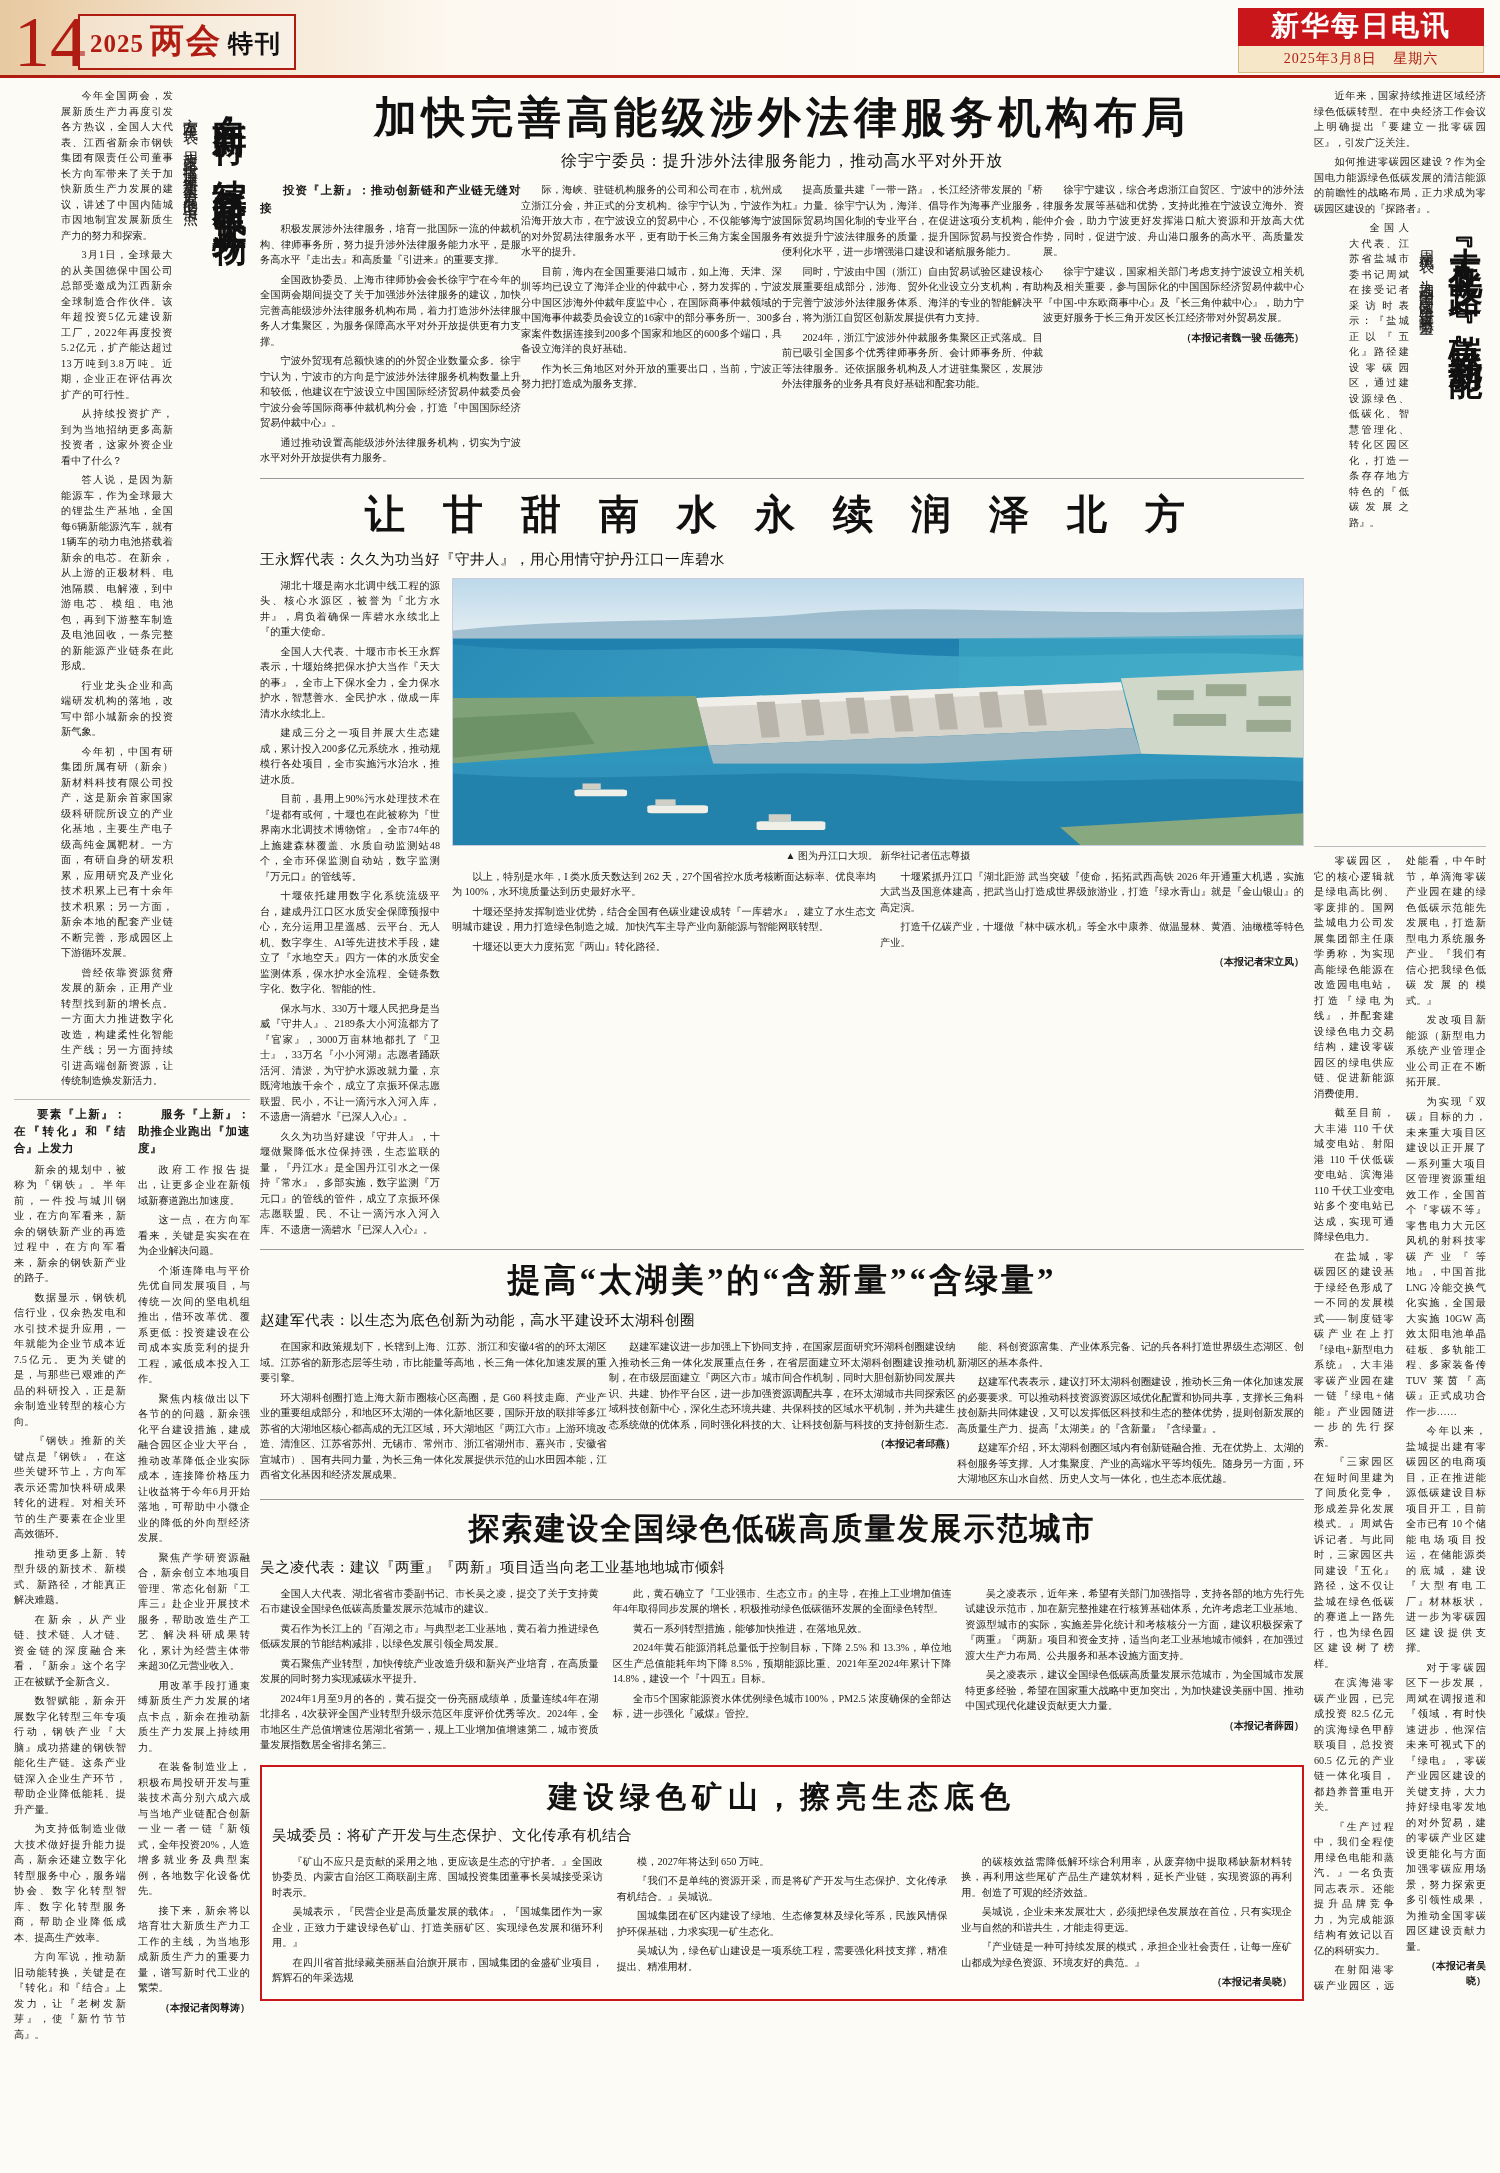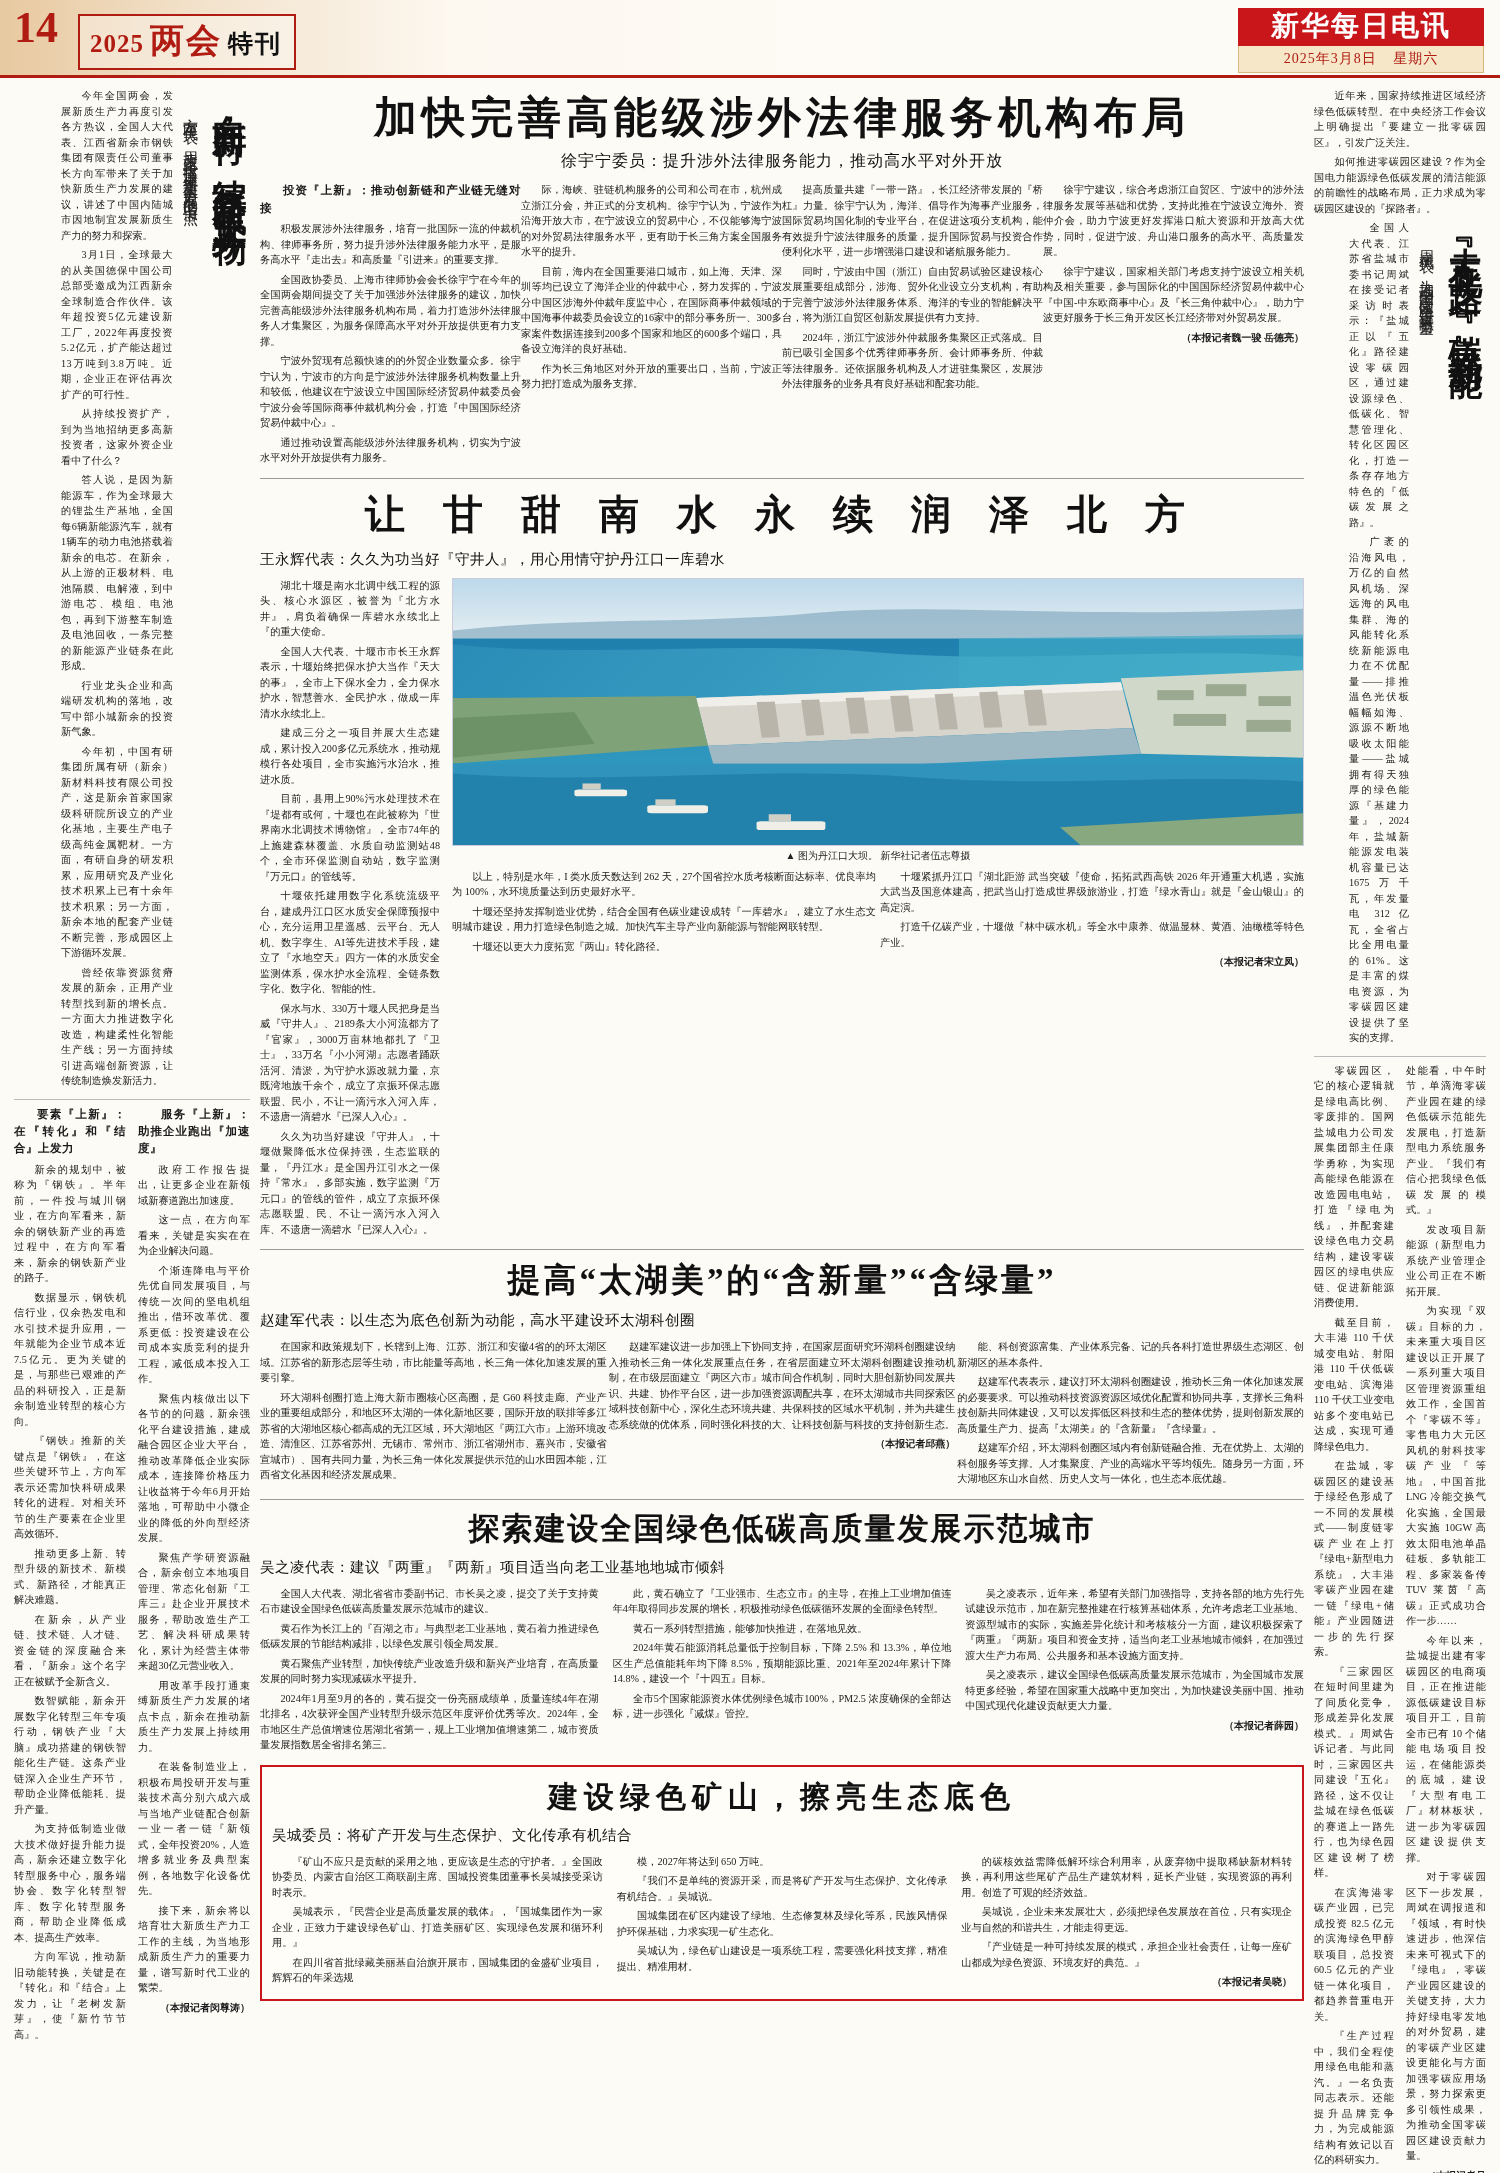--- a/index.html
+++ b/index.html
@@ -15,21 +15,21 @@
   }
   
   .masthead {
     position: relative;
     height: 78px;
     background: linear-gradient(90deg, #e8c9a0 0%, #f3e3cd 14%, #fdf8f0 30%, #fdfbf6 62%, #fdfbf6 100%);
     border-bottom: 3px solid #b01b12;
   }
   .page-num {
     position: absolute; left: 14px; top: 6px;
-    font-size: 44px; font-weight: bold; color: #b01b12;
+    font-size: 72px; font-weight: normal; color: #b01b12;
     font-family: "Liberation Serif", serif;
     line-height: 1;
   }
   .masthead-badge {
     position: absolute; left: 78px; top: 14px;
     display: flex; align-items: baseline; gap: 6px;
     border: 2px solid #b01b12; padding: 2px 12px 4px 10px;
     background: rgba(255,255,255,.35);
   }
   .badge-year { font-size: 25px; color: #b01b12; font-weight: bold; letter-spacing: 1px; }
@@ -396,21 +396,20 @@
     <div class="col-right">
       <div class="txtcol">
         <p>近年来，国家持续推进区域经济绿色低碳转型。在中央经济工作会议上明确提出『要建立一批零碳园区』，引发广泛关注。</p>
         <p>如何推进零碳园区建设？作为全国电力能源绿色低碳发展的清洁能源的前瞻性的战略布局，正力求成为零碳园区建设的『探路者』。</p>
       </div>
       <div class="vblock" style="margin-top:4px;">
         <div class="vtitle vsub-r">走『五化』之路，『碳』寻新动能</div>
         <div class="vsub vsub-r">周斌代表：为推动全国零碳园区建设贡献力量</div>
         <div class="txtcol" style="width:60px;">
           <p>全国人大代表、江苏省盐城市委书记周斌在接受记者采访时表示：『盐城正以『五化』路径建设零碳园区，通过建设源绿色、低碳化、智慧管理化、转化区园区化，打造一条存存地方特色的『低碳发展之路』。</p>
-          <p>广袤的沿海风电，万亿的自然风机场、深远海的风电集群、海的风能转化系统新能源电力在不优配量——排推温色光伏板幅幅如海、源源不断地吸收太阳能量——盐城拥有得天独厚的绿色能源『基建力量』，2024年，盐城新能源发电装机容量已达1675万千瓦，年发量电 312 亿瓦，全省占比全用电量的 61%。这是丰富的煤电资源，为零碳园区建设提供了坚实的支撑。</p>
         </div>
       </div>
       <div class="rule-thin"></div>
       <div class="txtcol two-col">
         <p>零碳园区，它的核心逻辑就是绿电高比例、零废排的。国网盐城电力公司发展集团部主任康学勇称，为实现高能绿色能源在改造园电电站，打造『绿电为线』，并配套建设绿色电力交易结构，建设零碳园区的绿电供应链、促进新能源消费使用。</p>
         <p>截至目前，大丰港 110 千伏城变电站、射阳港 110 千伏低碳变电站、滨海港 110 千伏工业变电站多个变电站已达成，实现可通降绿色电力。</p>
         <p>在盐城，零碳园区的建设基于绿经色形成了一不同的发展模式——制度链零碳产业在上打『绿电+新型电力系统』，大丰港零碳产业园在建一链『绿电+储能』产业园随进一步的先行探索。</p>
         <p>『三家园区在短时间里建为了间质化竞争，形成差异化发展模式。』周斌告诉记者。与此同时，三家园区共同建设『五化』路径，这不仅让盐城在绿色低碳的赛道上一路先行，也为绿色园区建设树了榜样。</p>
         <p>在滨海港零碳产业园，已完成投资 82.5 亿元的滨海绿色甲醇联项目，总投资 60.5 亿元的产业链一体化项目，都趋养普重电开关。</p>
         <p>『生产过程中，我们全程使用绿色电能和蒸汽。』一名负责同志表示。还能提升品牌竞争力，为完成能源结构有效记以百亿的科研实力。</p>

